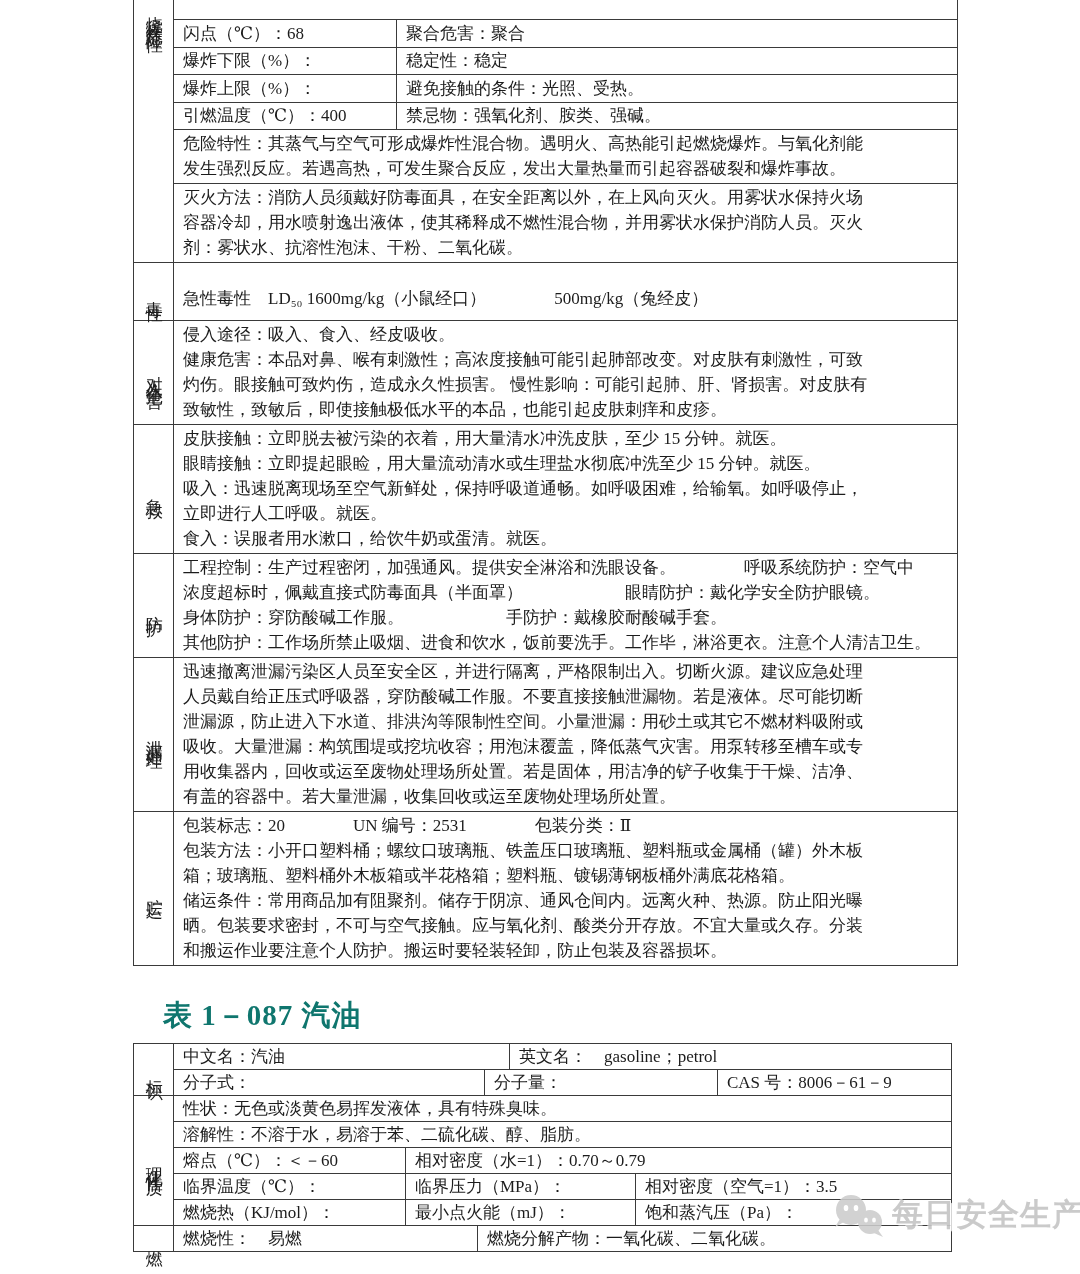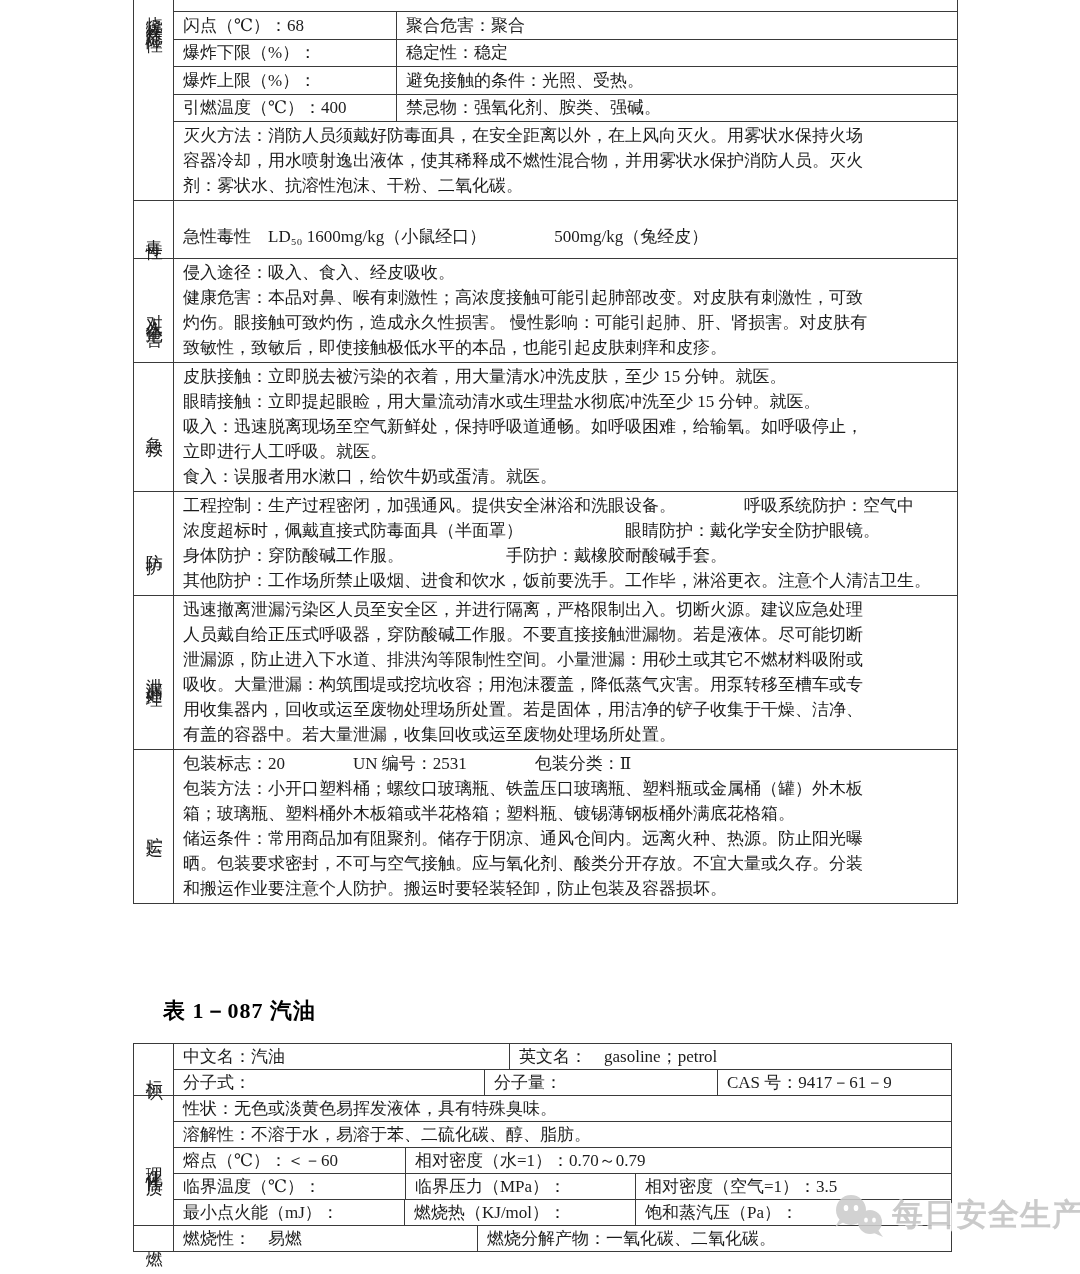--- a/index.html
+++ b/index.html
@@ -29,21 +29,21 @@
     flex:0 0 40px;border-right:1.5px solid var(--border);
     display:flex;justify-content:center;align-items:center;
     box-sizing:border-box;
   }
   .sec-hazard .side{align-items:flex-start;padding-top:3px;}
   .vlabel{
     writing-mode:vertical-rl;text-orientation:upright;
     font-size:17px;letter-spacing:4px;line-height:1.1;
   }
   .body{flex:1 1 auto;min-width:0;display:flex;flex-direction:column;}
-  .sec-hazard .body{margin-top:11px;border-top:1.5px solid var(--border);}
+  .sec-hazard .body{margin-top:19px;border-top:1.5px solid var(--border);}
 
   .row{display:flex;align-items:stretch;}
   .row + .row{border-top:1.4px solid var(--border);align-items:flex-end;}
   .cell{
     padding:0 4px 0 9px;font-size:17px;line-height:25px;
     box-sizing:border-box;min-width:0;
   }
   .cell + .cell{border-left:1.4px solid var(--border);}
   .hcell{height:26.5px;display:flex;align-items:center;}
   .r24 .cell{height:25px;display:flex;align-items:center;white-space:nowrap;overflow:hidden;}
@@ -55,22 +55,22 @@
   .w310{flex:0 0 310px;}
   .w233{flex:0 0 233px;}
   .w231{flex:0 0 231px;}
   .w230{flex:0 0 230px;}
   .w303{flex:0 0 303px;}
   .grow{flex:1 1 auto;}
 
   
   .tbl-title{
     position:absolute;left:163px;top:996px;margin:0;
-    font-size:22px;font-weight:bold;letter-spacing:1px;
-    font-family:"Liberation Serif","DejaVu Serif",serif;color:#000000;
+    font-size:29px;font-weight:bold;letter-spacing:1px;
+    font-family:"Liberation Serif","DejaVu Serif",serif;color:#0f766e;
   }
 
   
   .watermark{
     position:absolute;left:828px;top:1186px;z-index:5;
     display:flex;align-items:center;
     pointer-events:none;
   }
   .wm-text{
     font-family:"Liberation Sans","DejaVu Sans",sans-serif;
@@ -102,20 +102,24 @@
         </div>
         <div class="row">
           <div class="cell hcell w222">爆炸上限（%）：</div>
           <div class="cell hcell grow">避免接触的条件：光照、受热。</div>
         </div>
         <div class="row">
           <div class="cell hcell w222">引燃温度（℃）：400</div>
           <div class="cell hcell grow">禁忌物：强氧化剂、胺类、强碱。</div>
         </div>
         <div class="row">
+          <div class="cell pre grow">危险特性：其蒸气与空气可形成爆炸性混合物。遇明火、高热能引起燃烧爆炸。与氧化剂能
+发生强烈反应。若遇高热，可发生聚合反应，发出大量热量而引起容器破裂和爆炸事故。</div>
+        </div>
+        <div class="row">
           <div class="cell pre grow">灭火方法：消防人员须戴好防毒面具，在安全距离以外，在上风向灭火。用雾状水保持火场
 容器冷却，用水喷射逸出液体，使其稀释成不燃性混合物，并用雾状水保护消防人员。灭火
 剂：雾状水、抗溶性泡沫、干粉、二氧化碳。</div>
         </div>
       </div>
     </div>
 
     <div class="sec">
       <div class="side">
         <span class="vlabel">毒性</span>
@@ -213,21 +217,21 @@
         <span class="vlabel">标识</span>
       </div>
       <div class="body">
         <div class="row r24">
           <div class="cell w335">中文名：汽油</div>
           <div class="cell grow">英文名：　gasoline；petrol</div>
         </div>
         <div class="row r24">
           <div class="cell w310">分子式：</div>
           <div class="cell w233">分子量：</div>
-          <div class="cell grow">CAS 号：9417－61－9</div>
+          <div class="cell grow">CAS 号：8006－61－9</div>
         </div>
       </div>
     </div>
 
     <div class="sec">
       <div class="side">
         <span class="vlabel">理化性质</span>
       </div>
       <div class="body">
         <div class="row r24">
@@ -239,22 +243,22 @@
         <div class="row r24">
           <div class="cell w231">熔点（℃）：＜－60</div>
           <div class="cell grow">相对密度（水=1）：0.70～0.79</div>
         </div>
         <div class="row r24">
           <div class="cell w231">临界温度（℃）：</div>
           <div class="cell w230">临界压力（MPa）：</div>
           <div class="cell grow">相对密度（空气=1）：3.5</div>
         </div>
         <div class="row r24">
+          <div class="cell w231">燃烧热（KJ/mol）：</div>
           <div class="cell w230">最小点火能（mJ）：</div>
-          <div class="cell w231">燃烧热（KJ/mol）：</div>
           <div class="cell grow">饱和蒸汽压（Pa）：</div>
         </div>
       </div>
     </div>
 
     <div class="sec">
       <div class="side">
         <span class="vlabel">燃</span>
       </div>
       <div class="body">

